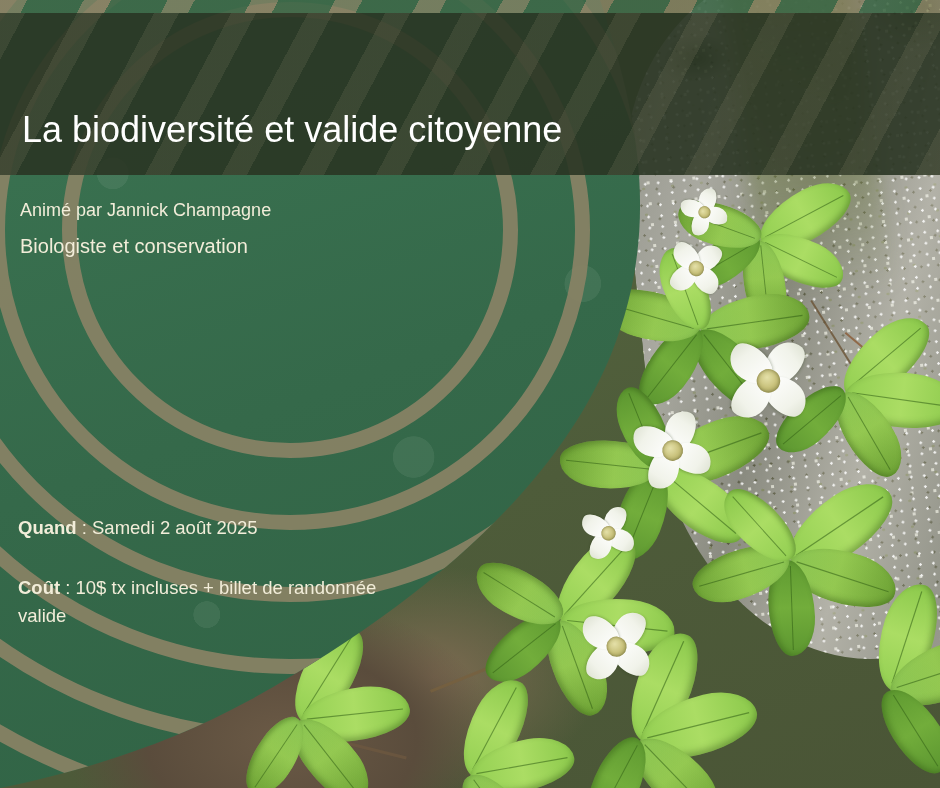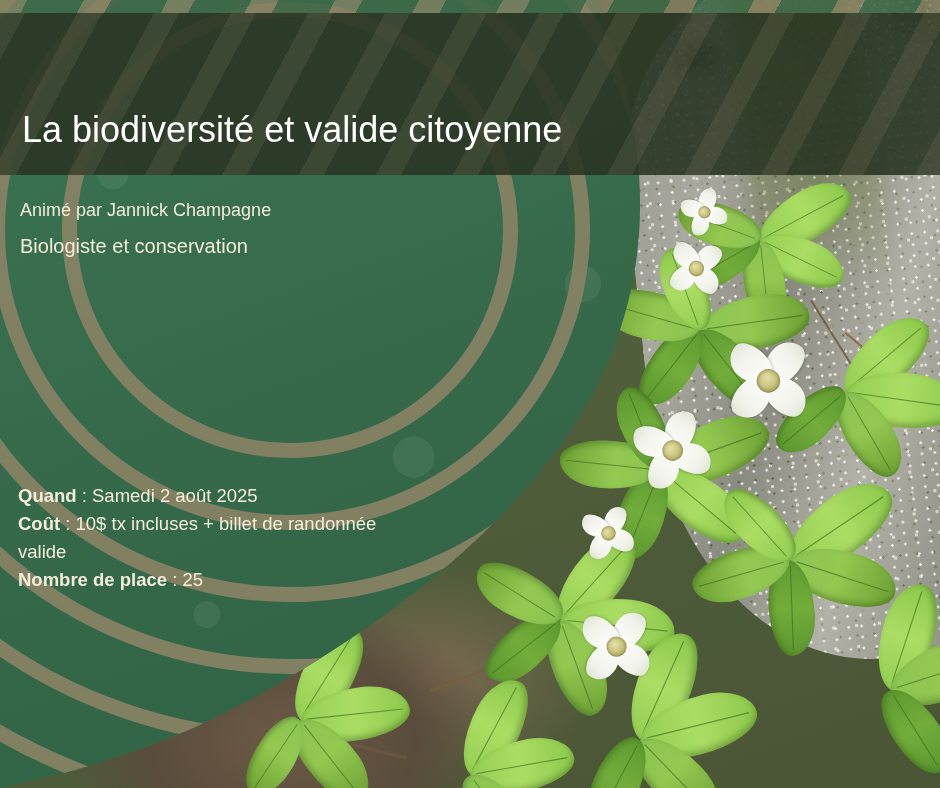--- a/index.html
+++ b/index.html
@@ -167,21 +167,21 @@
   .body-copy{
     position:absolute;left:18px;top:282px;width:512px;
     font-family:"Liberation Serif", serif;
     font-size:27px;line-height:1.43;color:#ffffff;
   }
 
   .details{
     position:absolute;left:18px;top:482px;width:400px;
     font-size:18.5px;line-height:1.52;color:#f2edd9;
   }
-  .details .row{white-space:normal;}
+  .details .row{white-space:normal;margin-top:32px;}
   .details .k{font-weight:bold;}
   .details .note{color:#f2edd9;}
 
   
   .edge-top{position:absolute;left:0;top:0;width:100%;height:13px;z-index:5;
     background:repeating-linear-gradient(118deg,
       rgba(137,130,101,.75) 0px, rgba(137,130,101,.75) 24px,
       rgba(61,104,72,.88) 24px, rgba(61,104,72,.88) 74px);}
 </style>
 </head>
@@ -354,19 +354,16 @@
     <div class="presenter-role">Biologiste et conservation</div>
 
 
     <div class="details">
       <div class="row">
         <span class="k">Quand</span><span> : Samedi 2 août 2025</span>
       </div>
       <div class="row">
         <span class="k">Coût</span><span> : 10$ tx incluses + billet de randonnée valide</span>
       </div>
-      <div class="row">
-        <span class="k">Nombre de place</span><span> : 25</span>
-      </div>
     </div>
 
   </div>
 </div>
 
 </body></html>

